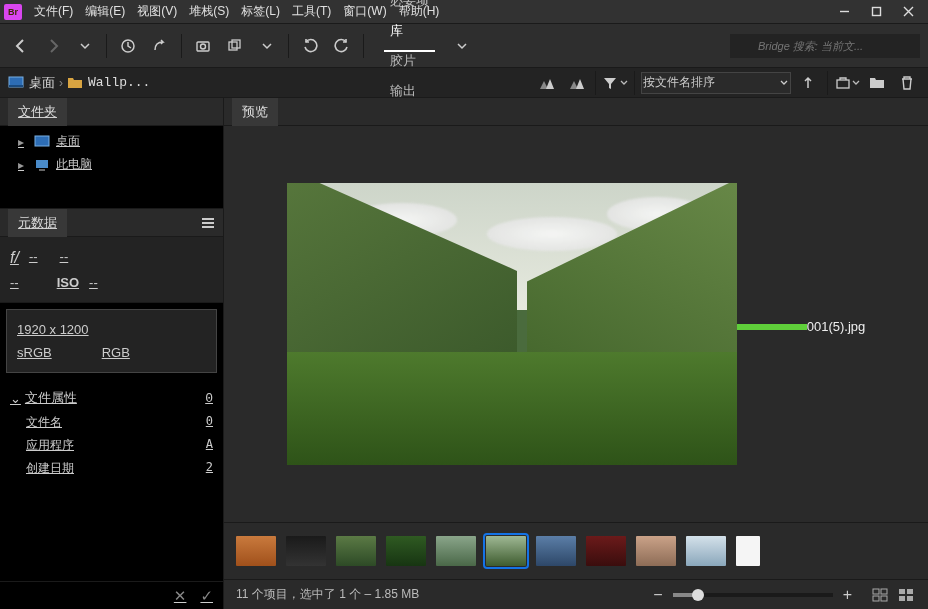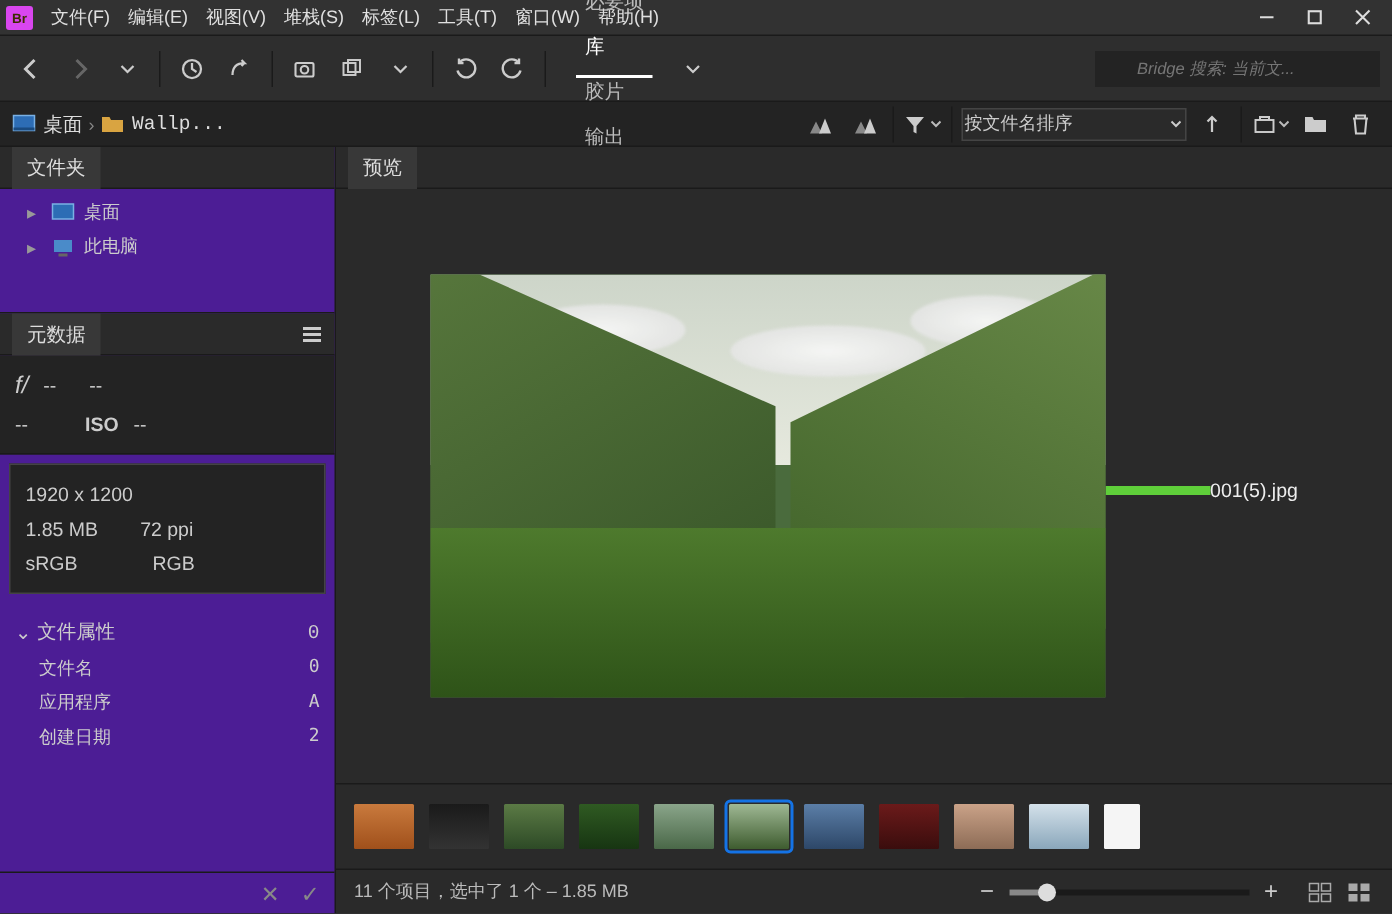--- a/index.html
+++ b/index.html
@@ -21,21 +21,21 @@
 .search-box { margin-left: auto; width: 190px; height: 24px; background: #232323; border: none; color: #888; padding: 0 6px 0 28px; font-size: 11px; font-style: italic; position: relative; }
 .search-wrap { position: relative; margin-left: auto; }
 .search-wrap .mag { position: absolute; left: 6px; top: 5px; color: #888; display:flex; align-items:center; gap:2px;}
 .pathbar { height: 30px; background: #232323; display: flex; align-items: center; padding: 2px 8px; gap: 4px; border-bottom: 1px solid #1a1a1a; }
 .path-seg { display: flex; align-items: center; gap: 5px; cursor: pointer; color: #ddd; font-size: 13px; }
 .fold-ico { width: 16px; height: 14px; display: inline-block; }
 .pathbar .spacer { flex: 1; }
 .pathbar .rbtn { width: 26px; height: 22px; display: flex; align-items: center; justify-content: center; cursor: pointer; color: #bbb; }
 .sortdd { width: 150px; height: 22px; background: #2a2a2a; border: 1px solid #444; color: #ccc; font-size: 12px; padding: 0 1px; display: flex; align-items: center; justify-content: space-between; cursor: pointer; }
 .main { flex: 1; display: flex; overflow: hidden; }
-.left { width: 224px; background: #4c1d95; display: flex; flex-direction: column; border-right: 1px solid #1a1a1a; }
+.left { width: 224px; background: #000000; display: flex; flex-direction: column; border-right: 1px solid #1a1a1a; text-decoration: underline; }
 .panel-hdr { height: 28px; background: #383838; display: flex; align-items: center; padding: 0 8px; font-size: 13px; color: #ddd; border-bottom: 1px solid #1a1a1a; }
 .panel-hdr.tab-hdr { background: #2a2a2a; }
 .panel-hdr .htab { background:#383838; padding:6px 10px; height:28px; display:flex; align-items:center;}
 .panel-hdr .menuico { margin-left: auto; cursor: pointer; }
 .tree { padding: 4px 0; }
 .tree-item { display: flex; align-items: center; padding: 3px 8px 3px 18px; gap: 6px; cursor: pointer; }
 .tree-item .tri { width: 10px; color: #999; }
 .meta-panel { border-top: 1px solid #1a1a1a; }
 .meta-body { padding: 8px 10px; background: #232323; border-bottom:1px solid #1a1a1a;}
 .meta-row { display: flex; gap: 10px; padding: 4px 0; font-family: "Consolas", monospace; font-size: 13px; color: #ccc; }
@@ -304,24 +304,20 @@
           <span>--</span>
           <span style="margin-left:28px;font-weight:bold">ISO</span>
           <span>--</span>
         </div>
       </div>
       <div class="meta-body" style="border:1px solid #444;margin:6px;border-bottom:1px solid #444">
         <div class="meta-row">
             <span>1920 x 1200</span>
           </div>
         <div class="meta-row">
-            <span>1.85 MB</span>
-            <span style="margin-left:18px">72 ppi</span>
-          </div>
-        <div class="meta-row">
             <span>sRGB</span>
             <span style="margin-left:40px">RGB</span>
           </div>
       </div>
       <div class="fattr">
         <div class="fattr-title">
           <span>⌄</span>
           <span>文件属性</span>
           <span style="margin-left:auto" class="v mono">0</span>
         </div>

